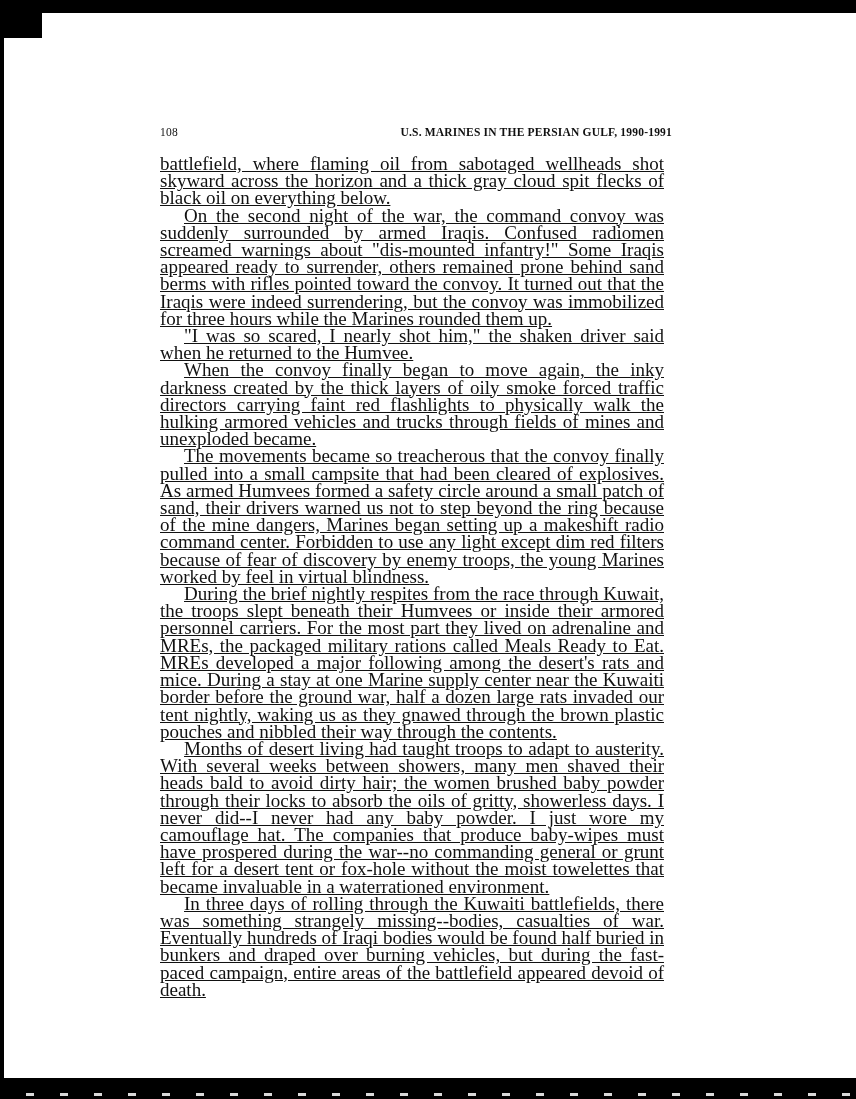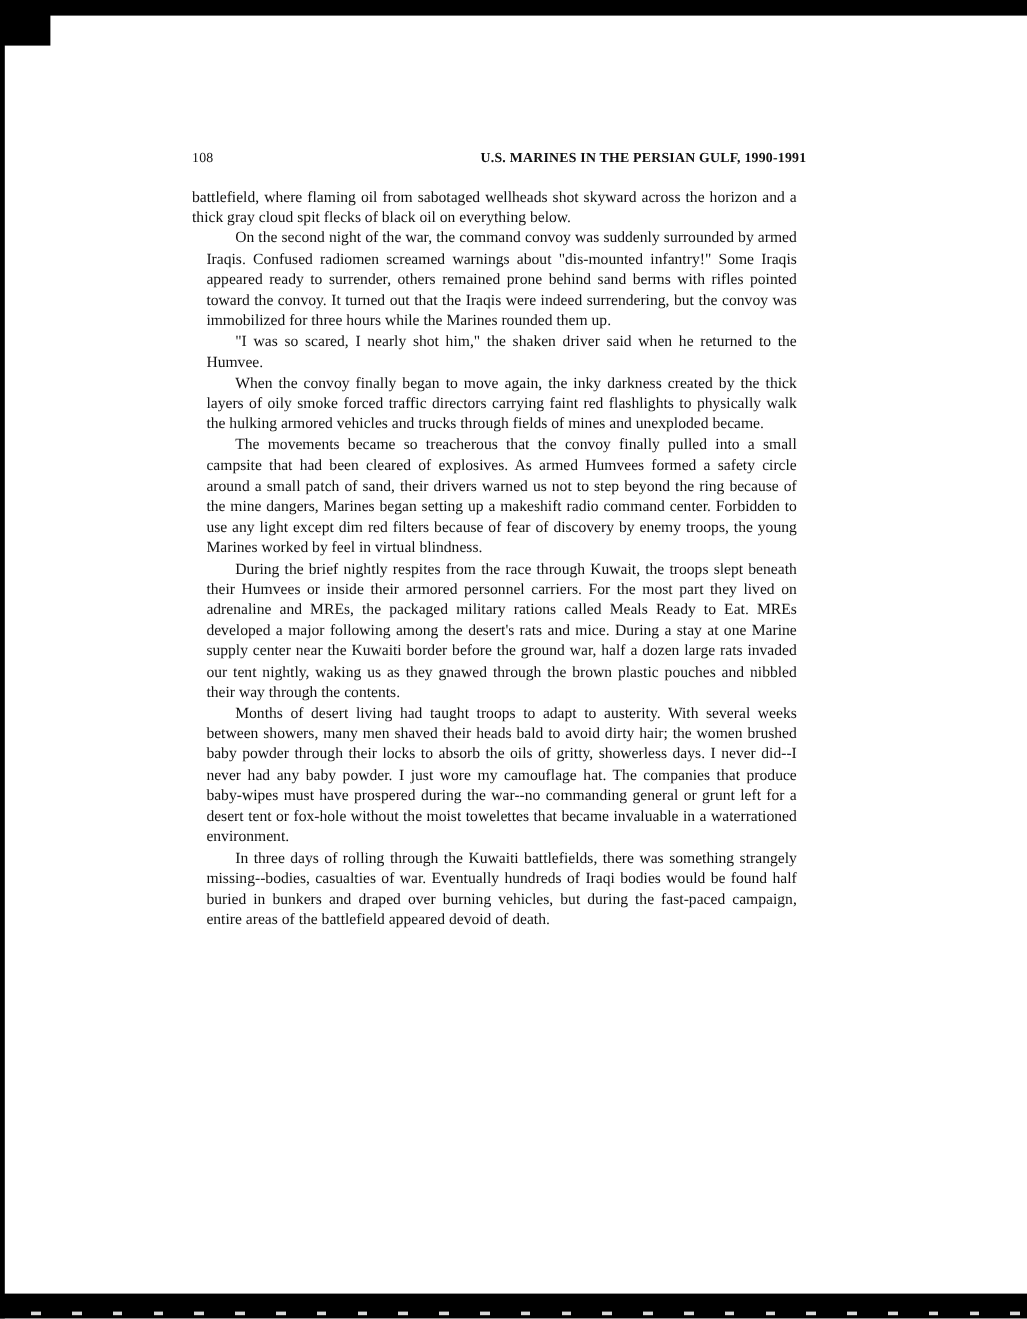--- a/index.html
+++ b/index.html
@@ -45,30 +45,30 @@
   }
   .page-header .running-title {
     font-weight: 600;
     margin-left: 40px;
   }
   .page-body {
     position: absolute;
     top: 155px;
     left: 160px;
     right: 192px;
-    font-size: 13px;
+    font-size: 19px;
     line-height: 17.2px;
     text-align: justify;
+    text-decoration: underline;
   }
   .page-body p {
     margin: 0;
   }
   .page-body p.indent {
     text-indent: 24px;
-    margin-left: 12px;
   }
 </style>
 </head>
 <body>
 
 <div class="page">
 
   <div class="artifact artifact-top"></div>
   <div class="artifact artifact-top-left"></div>
   <div class="artifact artifact-left"></div>

